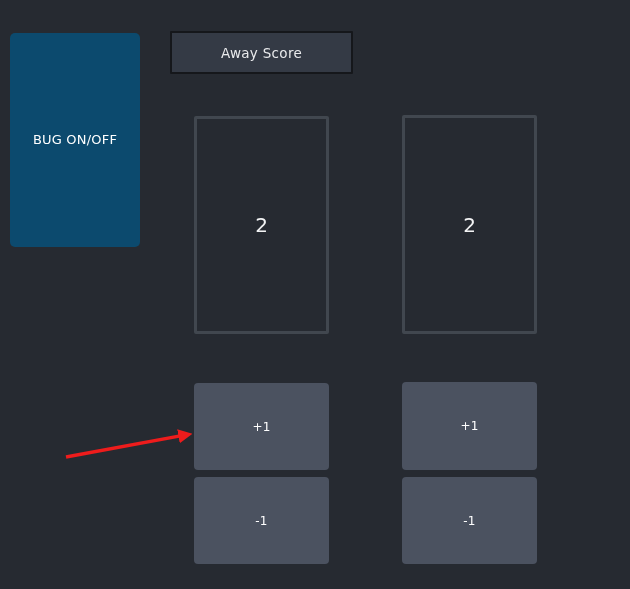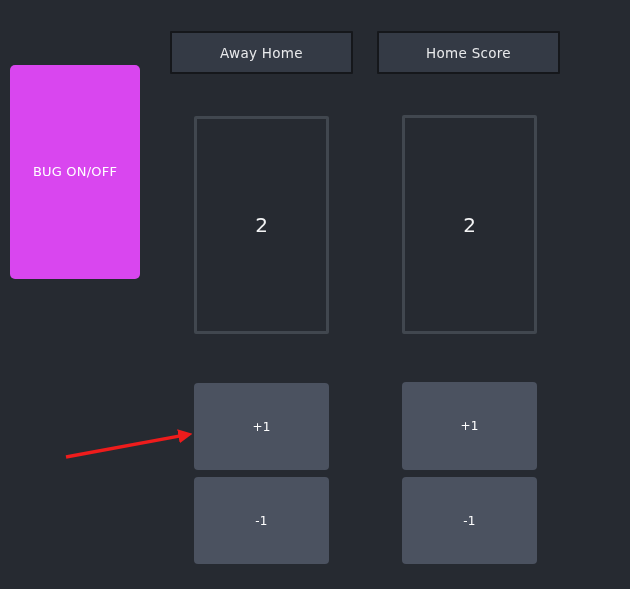--- a/index.html
+++ b/index.html
@@ -101,44 +101,41 @@
   #annotation-arrow {
     left: 0; top: 0; width: 630px; height: 589px;
     pointer-events: none;
   }
 </style>
 </head>
 <body style="background: rgb(38, 42, 49);">
 
 <div id="stage" style="background: rgb(38, 42, 49);">
 
-  <div class="abs bigbtn" id="bug-onoff" style="background: #d946ef; margin-top: 32px;">
+  <div class="abs bigbtn" id="bug-onoff" style="background: #0c4a6e;">
     <span>BUG ON/OFF</span>
   </div>
 
 
   <div class="abs header-btn" id="away-header">
-    <span>Away Home</span>
+    <span>Away Score</span>
   </div>
 
   <div class="abs score-box" id="away-score-box">
     <span class="score-value">2</span>
   </div>
 
   <div class="abs stepbtn" id="away-plus">
     <span>+1</span>
   </div>
 
   <div class="abs stepbtn" id="away-minus">
     <span>-1</span>
   </div>
 
-  <div class="abs header-btn" id="home-header">
-    <span>Home Score</span>
-  </div>
 
   <div class="abs score-box" id="home-score-box">
     <span class="score-value">2</span>
   </div>
 
   <div class="abs stepbtn" id="home-plus">
     <span>+1</span>
   </div>
 
   <div class="abs stepbtn" id="home-minus">

